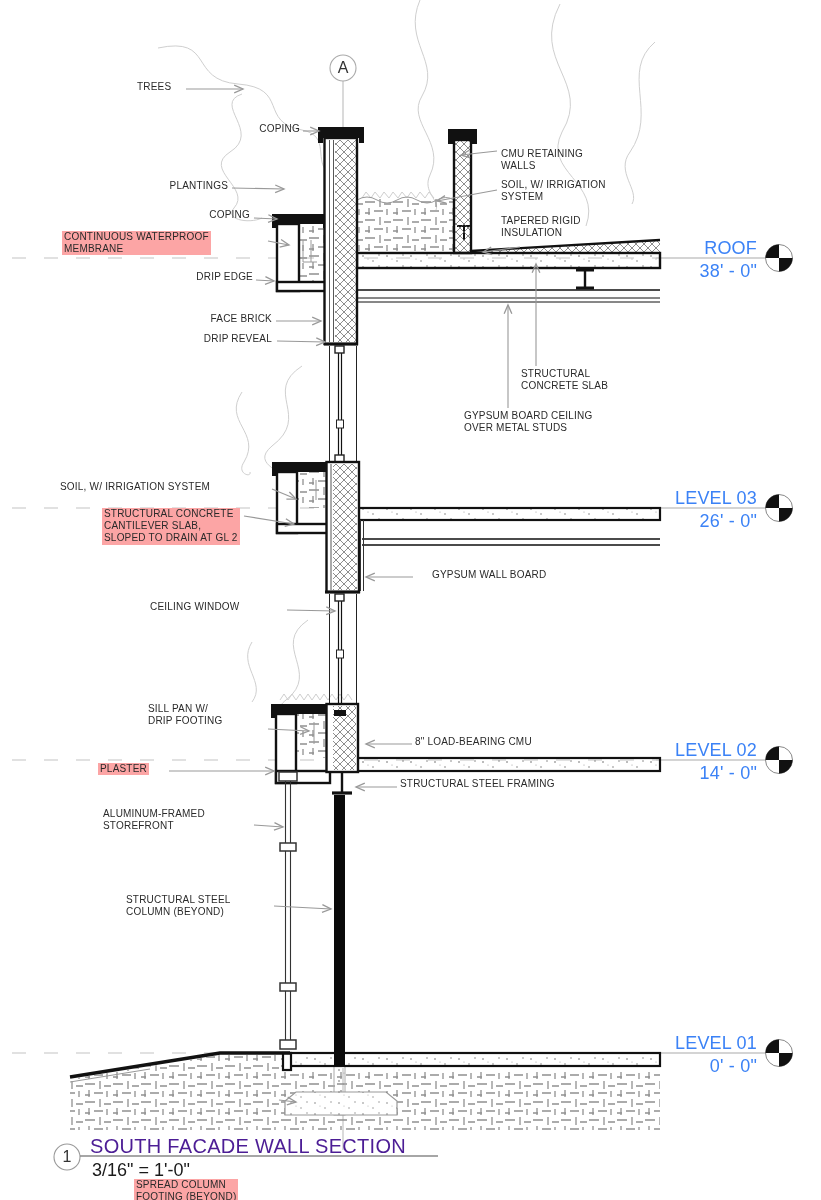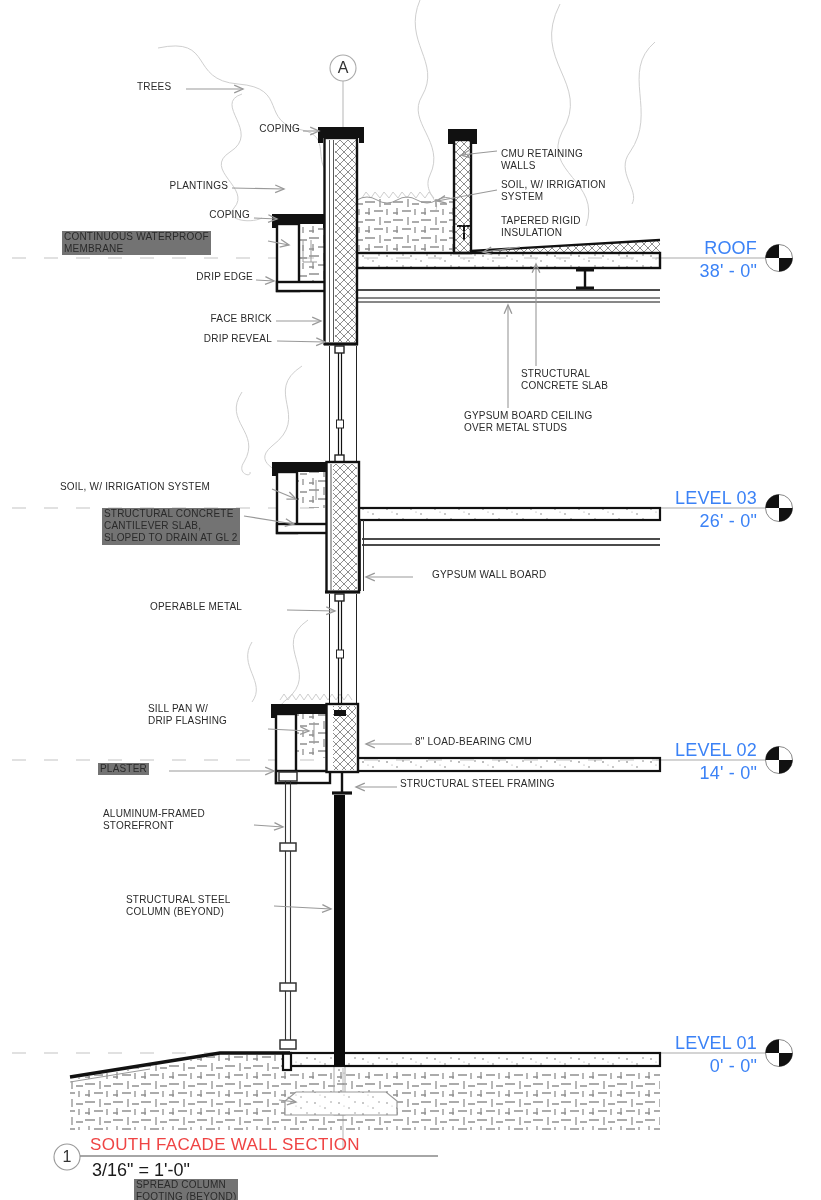--- a/index.html
+++ b/index.html
@@ -2,25 +2,25 @@
 <html><head>
 <meta charset="utf-8">
 <style>
   html,body{margin:0;padding:0;background:#fff;}
   #sheet{position:relative;width:821px;height:1200px;background:#fff;overflow:hidden;
          font-family:"Liberation Sans",sans-serif;}
   #linework{position:absolute;left:0;top:0;}
   .lbl{position:absolute;font-size:10px;line-height:1.22;color:#2a2a2a;
        white-space:pre-line;letter-spacing:.2px;}
   .rt{text-align:right;}
-  .bgw{background:#737373;padding:0 2px;}
+  .bgw{background:#fca5a5;padding:0 2px;}
   .lvl-name,.lvl-val{position:absolute;width:160px;text-align:right;font-size:18px;
        color:#3b82f6;letter-spacing:.2px;}
   .bubble{position:absolute;font-size:16px;color:#333;text-align:center;}
-  .vt-title{position:absolute;font-size:17px;color:#ef4444;letter-spacing:.3px;}
+  .vt-title{position:absolute;font-size:20px;color:#4c1d95;letter-spacing:.3px;}
   .vt-scale{position:absolute;font-size:18px;color:#1a1a1a;}
 </style>
 </head>
 <body>
 
 <div id="sheet">
 
 <svg id="linework" width="821" height="1200" viewBox="0 0 821 1200">
   <defs>
     <pattern id="xh" width="8" height="8" patternUnits="userSpaceOnUse">
@@ -261,23 +261,23 @@
 INSULATION</div>
 <div class="lbl" style="left:521px;top:368px;">STRUCTURAL
 CONCRETE SLAB</div>
 <div class="lbl" style="left:464px;top:410px;">GYPSUM BOARD CEILING
 OVER METAL STUDS</div>
 <div class="lbl" style="left:60px;top:481px;">SOIL, W/ IRRIGATION SYSTEM</div>
 <div class="lbl bgw" style="left:58px;top:508px;margin-left:44px;">STRUCTURAL CONCRETE
 CANTILEVER SLAB,
 SLOPED TO DRAIN AT GL 2</div>
 <div class="lbl" style="left:416px;top:569px;margin-left:16px;">GYPSUM WALL BOARD</div>
-<div class="lbl" style="left:150px;top:601px;">OPERABLE METAL</div>
+<div class="lbl" style="left:150px;top:601px;">CEILING WINDOW</div>
 <div class="lbl" style="left:148px;top:703px;">SILL PAN W/
-DRIP FLASHING</div>
+DRIP FOOTING</div>
 <div class="lbl" style="left:415px;top:736px;">8" LOAD-BEARING CMU</div>
 <div class="lbl bgw" style="left:98px;top:763px;">PLASTER</div>
 <div class="lbl" style="left:400px;top:778px;">STRUCTURAL STEEL FRAMING</div>
 <div class="lbl" style="left:103px;top:808px;">ALUMINUM-FRAMED
 STOREFRONT</div>
 <div class="lbl" style="left:126px;top:894px;">STRUCTURAL STEEL
 COLUMN (BEYOND)</div>
 <div class="lbl bgw" style="left:134px;top:1143px;margin-top:36px;">SPREAD COLUMN
 FOOTING (BEYOND)</div>
 

